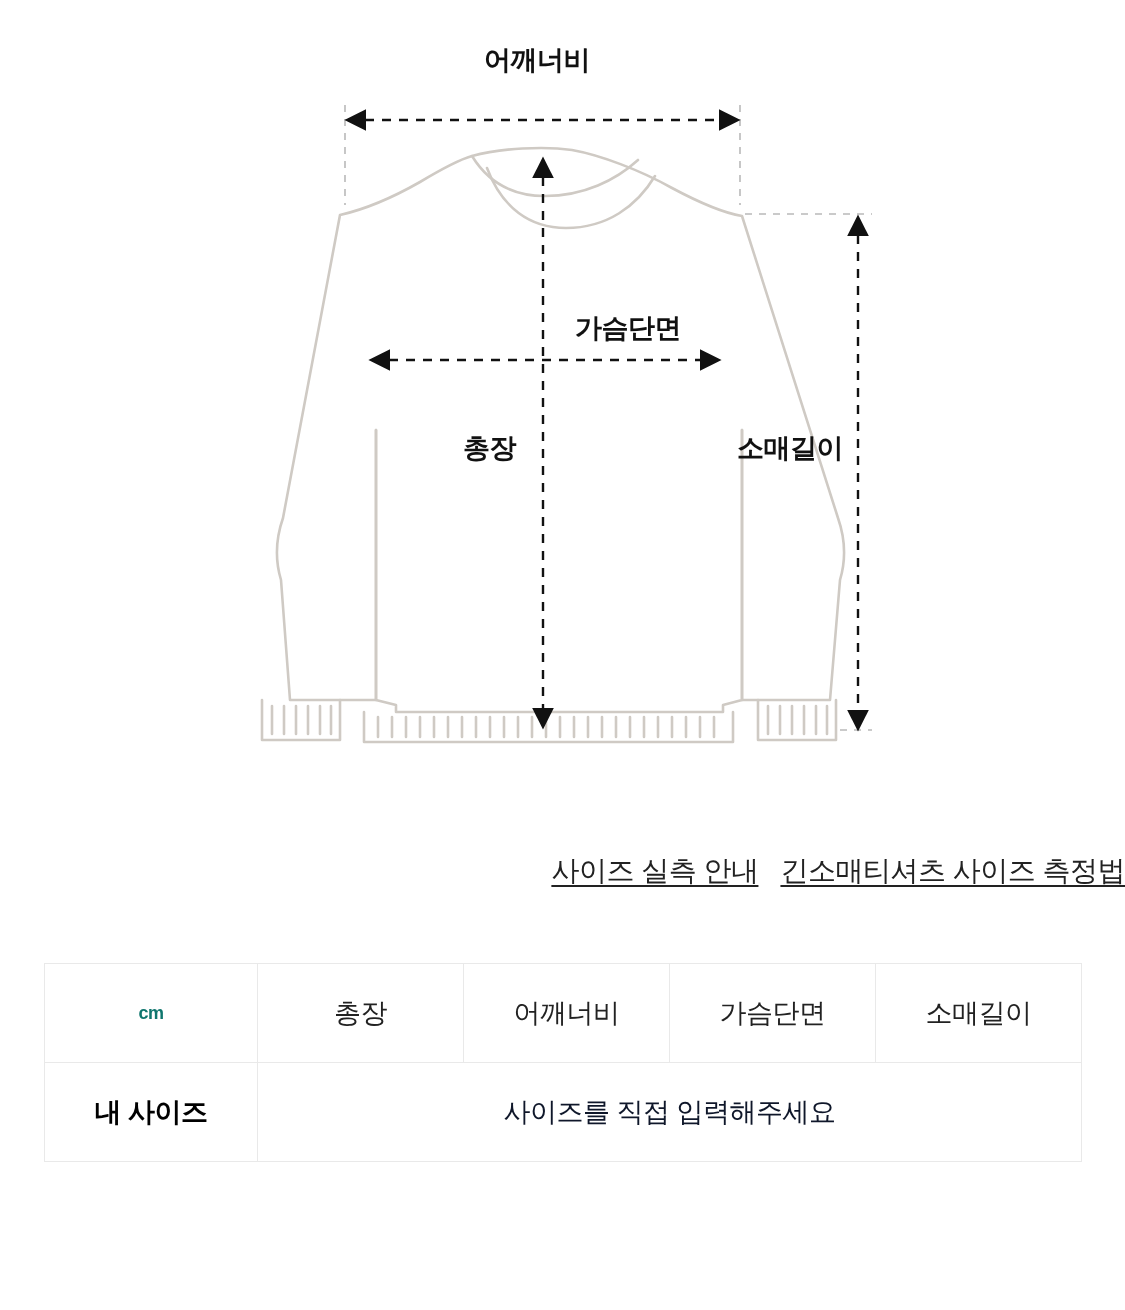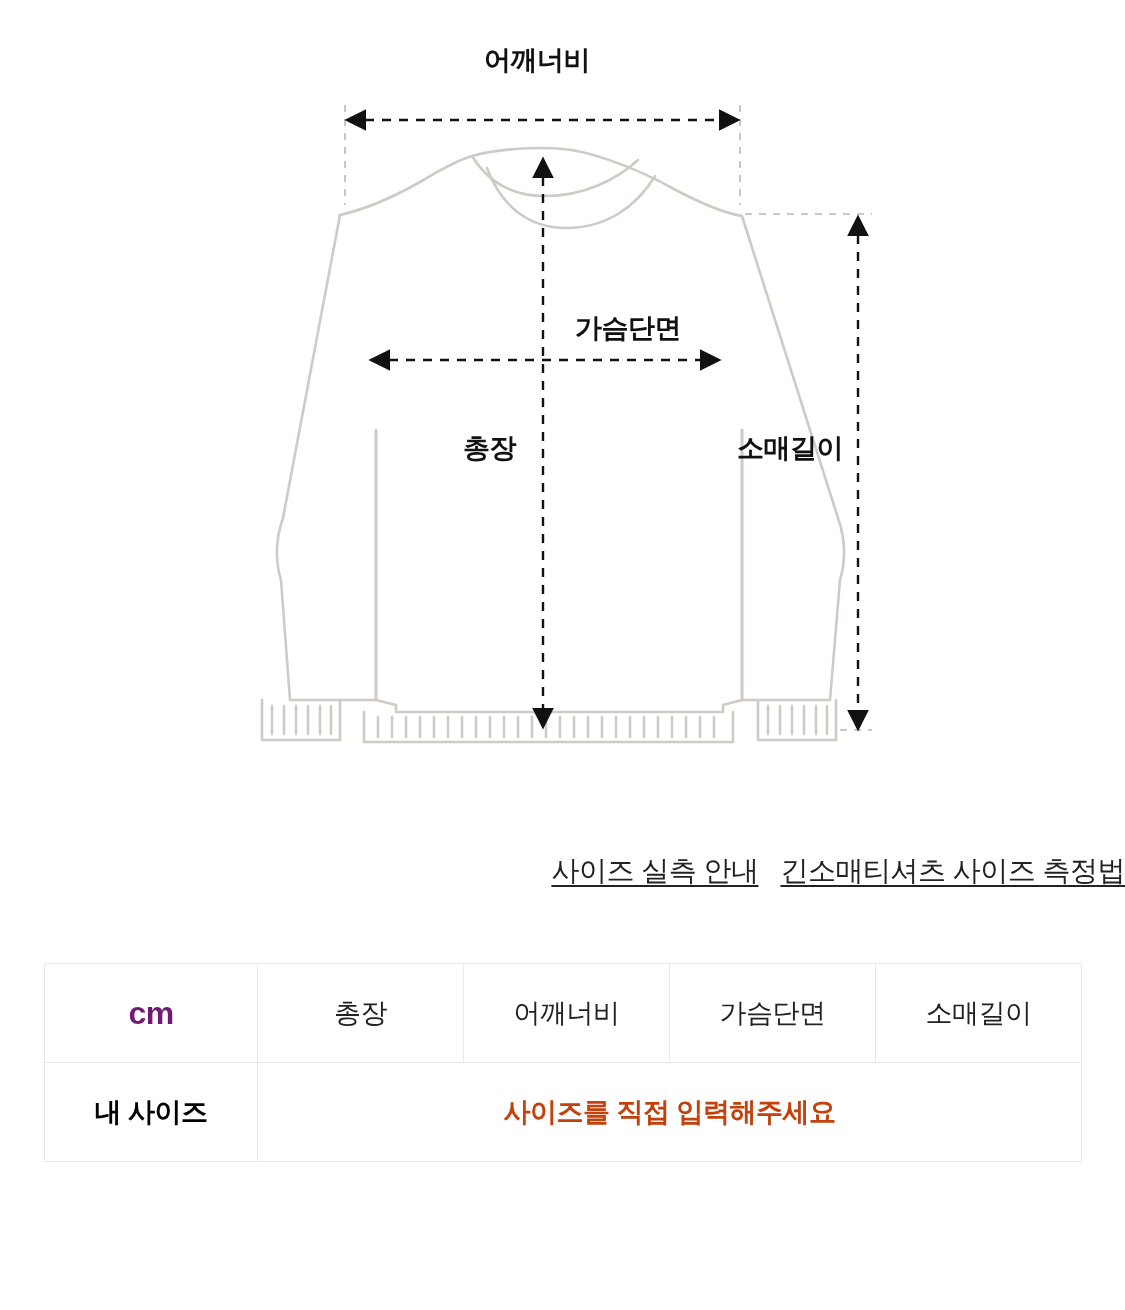--- a/index.html
+++ b/index.html
@@ -74,34 +74,34 @@
     border-collapse: collapse;
     table-layout: fixed;
   }
   .size-table td,
   .size-table th {
     border: 1px solid #e9e9e9;
     height: 96px;
     text-align: center;
     vertical-align: middle;
     font-size: 27px;
-    color: #c2410c;
-    font-weight: bold;
+    color: #0f172a;
+    font-weight: normal;
     letter-spacing: -0.5px;
   }
   .size-table thead td {
     border-top: 1px solid #e9e9e9;
     border-bottom: 1px solid #e9e9e9;
     font-weight: normal;
     color: #222222;
   }
   .size-table thead td.unit-cell {
     font-weight: bold;
-    font-size: 32px;
-    color: #701a75;
+    font-size: 18px;
+    color: #0f766e;
   }
   .size-table tbody td.row-head {
     font-weight: bold;
     color: #000000;
   }
   .placeholder-cell {
     color: #999999;
     font-size: 27px;
   }
   .col-first { width: 213px; }

